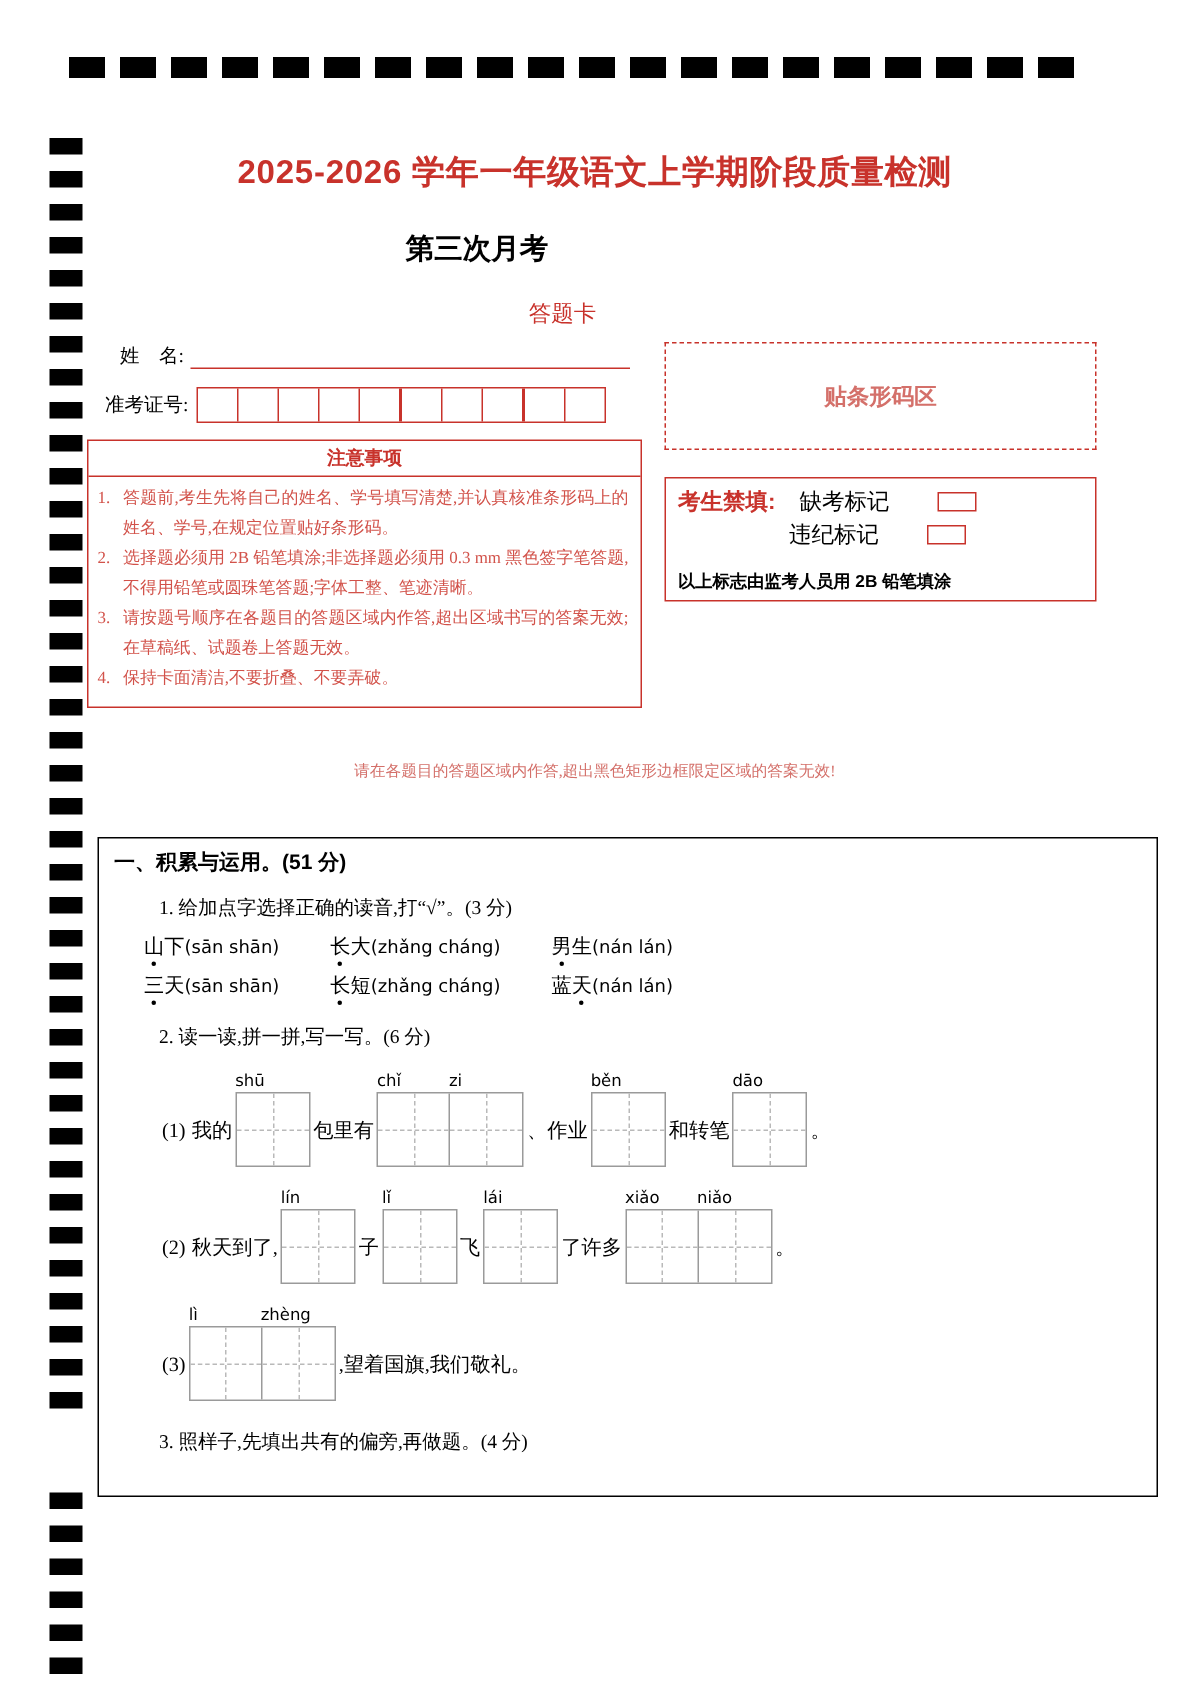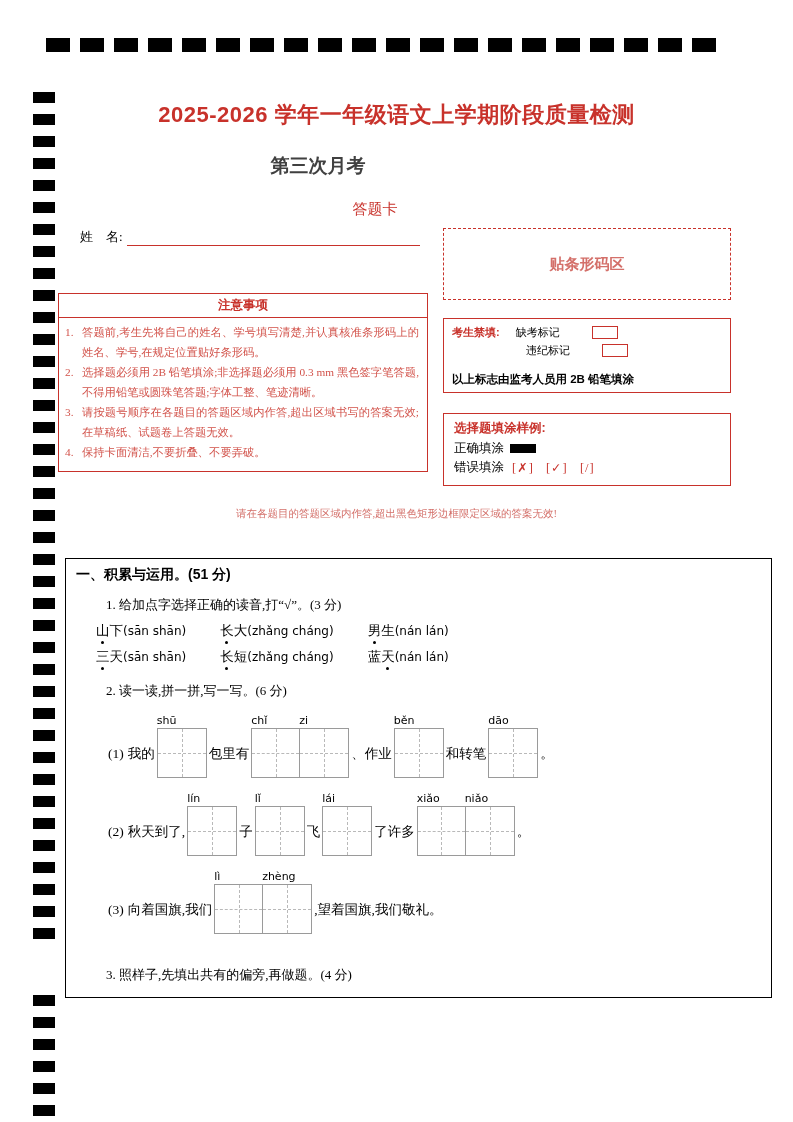--- a/index.html
+++ b/index.html
@@ -20,21 +20,21 @@
   .tm-left{position:absolute;left:33px;top:92px;width:22px;}
   .tm-left i{display:block;width:22px;height:11px;background:#000;margin-bottom:11px;}
   .tm-left2{position:absolute;left:33px;top:995px;width:22px;}
   .tm-left2 i{display:block;width:22px;height:11px;background:#000;margin-bottom:11px;}
 
   
   .t1{position:absolute;left:0;top:100px;width:793px;text-align:center;
       font-size:22px;font-weight:bold;color:#c8322b;
       font-family:"Liberation Sans","DejaVu Sans",sans-serif;letter-spacing:.5px;}
   .t2{position:absolute;left:0;top:153px;width:636px;text-align:center;
-      font-size:19px;font-weight:bold;color:#404040;
+      font-size:19px;font-weight:bold;color:#000000;
       font-family:"Liberation Sans","DejaVu Sans",sans-serif;}
   .t3{position:absolute;left:0;top:200px;width:750px;text-align:center;
       font-size:15px;color:#c8322b;}
 
   
   .name-row{position:absolute;left:80px;top:228px;width:340px;
             display:flex;align-items:flex-end;font-size:13px;color:#000;}
   .name-row .lbl{white-space:pre;}
   .name-line{flex:1;border-bottom:1.4px solid #c8322b;height:15px;margin-left:4px;}
 
@@ -59,21 +59,21 @@
 
   
   .barcode{position:absolute;left:443px;top:228px;width:288px;height:72px;
            border:1.3px dashed #c8322b;box-sizing:border-box;
            display:flex;align-items:center;justify-content:center;}
   .barcode span{color:#d4706a;font-size:15px;font-weight:bold;}
 
   
   .forb{position:absolute;left:443px;top:318px;width:288px;
         border:1.2px solid #c8322b;box-sizing:border-box;padding:6px 8px 5px;}
-  .forb-r{display:flex;align-items:center;font-size:11px;margin-bottom:3px;}
+  .forb-r{display:flex;align-items:center;font-size:15px;margin-bottom:3px;}
   .forb-r .k{color:#c8322b;font-weight:bold;
              font-family:"Liberation Sans","DejaVu Sans",sans-serif;}
   .forb-r .v{margin-left:16px;}
   .forb-r .bx{width:24px;height:11px;border:1.3px solid #c8322b;margin-left:32px;}
   .forb-r.indent{padding-left:74px;}
   .forb-note{font-size:11.5px;font-weight:bold;margin-top:14px;
              font-family:"Liberation Sans","DejaVu Sans",sans-serif;}
 
   
   .samp{position:absolute;left:443px;top:413px;width:288px;
@@ -199,20 +199,35 @@
 
   <div class="t1">2025-2026 学年一年级语文上学期阶段质量检测</div>
   <div class="t2">第三次月考</div>
   <div class="t3">答题卡</div>
 
   <div class="name-row">
     <span class="lbl">姓    名:</span>
     <span class="name-line"></span>
   </div>
 
+  <div class="id-row">
+    <span>准考证号:</span>
+    <span class="id-boxes">
+      <i></i>
+      <i></i>
+      <i></i>
+      <i></i>
+      <i class="thick"></i>
+      <i></i>
+      <i></i>
+      <i class="thick"></i>
+      <i></i>
+      <i></i>
+    </span>
+  </div>
 
   <div class="notice">
     <div class="notice-h">注意事项</div>
     <div class="notice-b">
       <ul style="margin:0;padding:0;">
         <li>
           <span class="num">1.</span>
           <span>答题前,考生先将自己的姓名、学号填写清楚,并认真核准条形码上的姓名、学号,在规定位置贴好条形码。</span>
         </li>
         <li>
@@ -241,35 +256,20 @@
       <span class="v">缺考标记</span>
       <span class="bx"></span>
     </div>
     <div class="forb-r indent">
       <span class="v" style="margin-left:0">违纪标记</span>
       <span class="bx"></span>
     </div>
     <div class="forb-note">以上标志由监考人员用 2B 铅笔填涂</div>
   </div>
 
-  <div class="samp">
-    <div class="samp-h">选择题填涂样例:</div>
-    <div class="samp-r">
-      <span>正确填涂</span>
-      <span class="blackbar"></span>
-    </div>
-    <div class="samp-r">
-      <span>错误填涂</span>
-      <span class="wrong">
-        <b>[✗]</b>
-        <b>[✓]</b>
-        <b>[/]</b>
-      </span>
-    </div>
-  </div>
 
   <div class="warn">请在各题目的答题区域内作答,超出黑色矩形边框限定区域的答案无效!</div>
 
   <div class="frame">
     <div class="sec-h">一、积累与运用。(51 分)</div>
 
     <div class="q">1. 给加点字选择正确的读音,打“√”。(3 分)</div>
 
     <div class="pline">
       <span class="pitem">
@@ -389,31 +389,30 @@
             </span>
             <span class="tzg-cells">
               <span class="cell"></span>
               <span class="cell"></span>
             </span>
           </span>
           <span class="txt">。</span>
         </div>
         <div class="tzg-row">
           <span class="txt">(3)</span>
-          <span class="txt">向着国旗,我们</span>
           <span class="tzg-grp">
             <span class="tzg-heads">
               <span>lì</span>
               <span>zhèng</span>
             </span>
             <span class="tzg-cells">
               <span class="cell"></span>
               <span class="cell"></span>
             </span>
           </span>
           <span class="txt">,望着国旗,我们敬礼。</span>
         </div>
       </div>
 
-    <div class="q" style="margin-top:32px">3. 照样子,先填出共有的偏旁,再做题。(4 分)</div>
+    <div class="q" style="margin-top:18px">3. 照样子,先填出共有的偏旁,再做题。(4 分)</div>
   </div>
 
 </div>
 
 </body></html>

